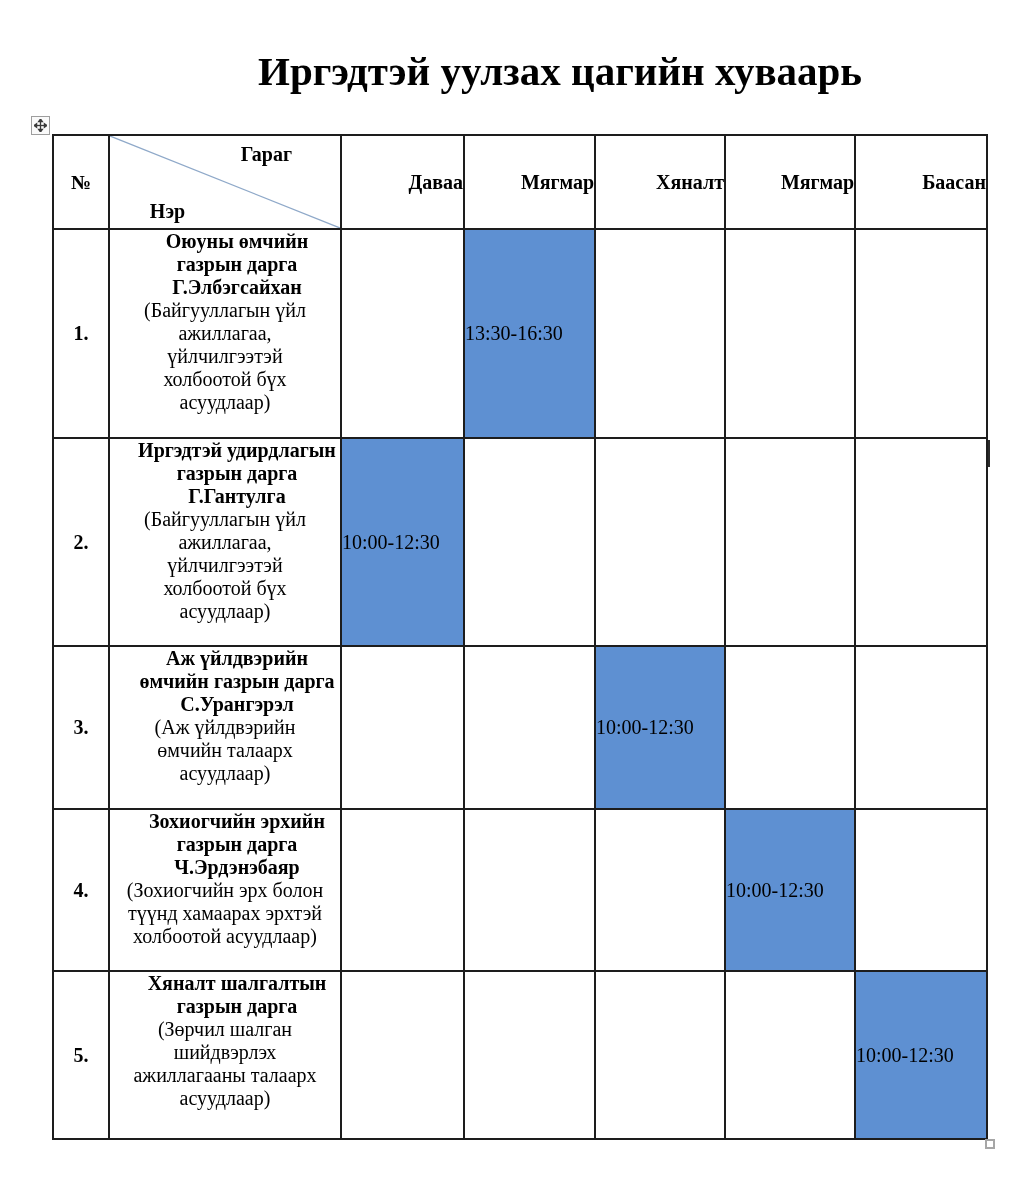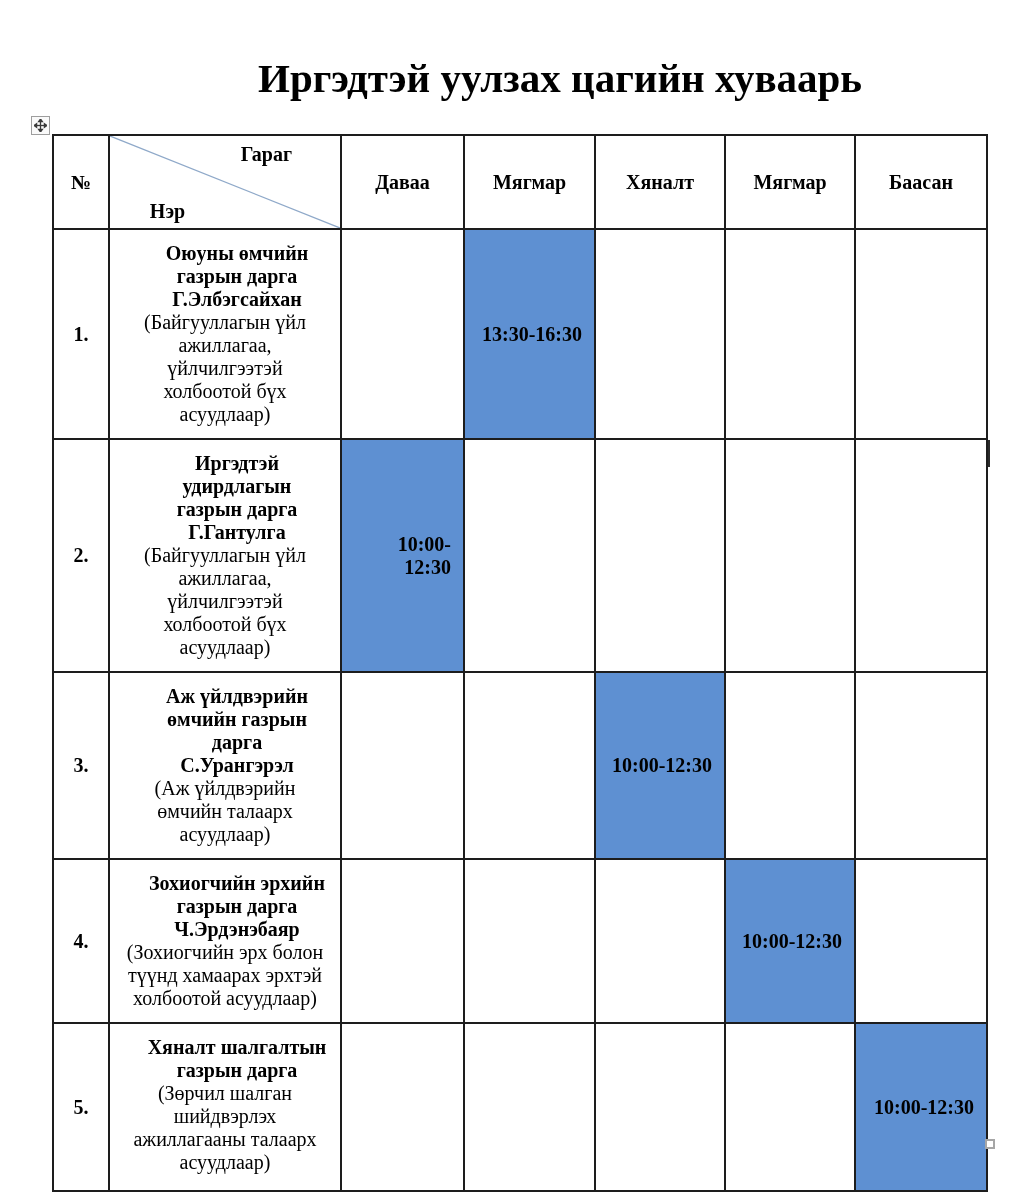--- a/index.html
+++ b/index.html
@@ -6,21 +6,21 @@
   body {
     width:1036px; height:1200px;
     background:#ffffff;
     position:relative;
     overflow:hidden;
     font-family:"Liberation Serif","DejaVu Serif",serif;
     color:#000;
   }
 
   .doc-title {
-    margin:16px;
+    margin:9px;
     padding:40px 0 0 84px;
     text-align:center;
     font-size:41px;
     font-weight:bold;
     line-height:1.1;
     white-space:nowrap;
   }
 
   
   .move-handle {
@@ -35,58 +35,58 @@
 
   
   table.schedule {
     position:absolute; left:52px; top:134px;
     width:934px;
     border-collapse:collapse;
     table-layout:fixed;
   }
   table.schedule th, table.schedule td {
     border:2px solid #1d1d1d;
-    padding:12px;
+    padding:0;
     font-size:20px;
     line-height:1.15;
     overflow:hidden;
   }
   tr.hdr   { height:94px; }
   tr.r1    { height:209px; }
   tr.r2    { height:208px; }
   tr.r3    { height:163px; }
   tr.r4    { height:162px; }
   tr.r5    { height:168px; }
 
   .num-hdr, .num-cell {
     text-align:center; vertical-align:middle; font-weight:bold;
   }
   .day-hdr {
-    text-align:center; vertical-align:middle; font-weight:bold;
+    text-align:right; vertical-align:middle; font-weight:bold;
   }
   .corner-cell { position:relative; padding:0; }
   .corner-svg  { position:absolute; left:0; top:0; width:100%; height:100%; display:block; }
   .corner-top  {
     position:absolute; top:7px; left:68%; transform:translateX(-50%);
     font-weight:bold; white-space:nowrap;
   }
   .corner-bottom {
     position:absolute; bottom:5px; left:25%; transform:translateX(-50%);
     font-weight:bold; white-space:nowrap;
   }
 
   .name-cell {
     text-align:center; vertical-align:top;
     padding:2px 5px 0 5px;
   }
   .name-bold { font-weight:bold; white-space:pre-line;margin-left:24px; }
   .name-note { white-space:pre-line; }
 
   .slot {
-    text-align:right; vertical-align:middle; font-weight:bold;
+    text-align:left; vertical-align:middle; font-weight:normal;
   }
   .slot.hl { background:#5E90D2; }
 
   
   .text-cursor {
     position:absolute; left:988px; top:440px;
     width:2px; height:27px;
     background:#2b2b2b;
   }
 

